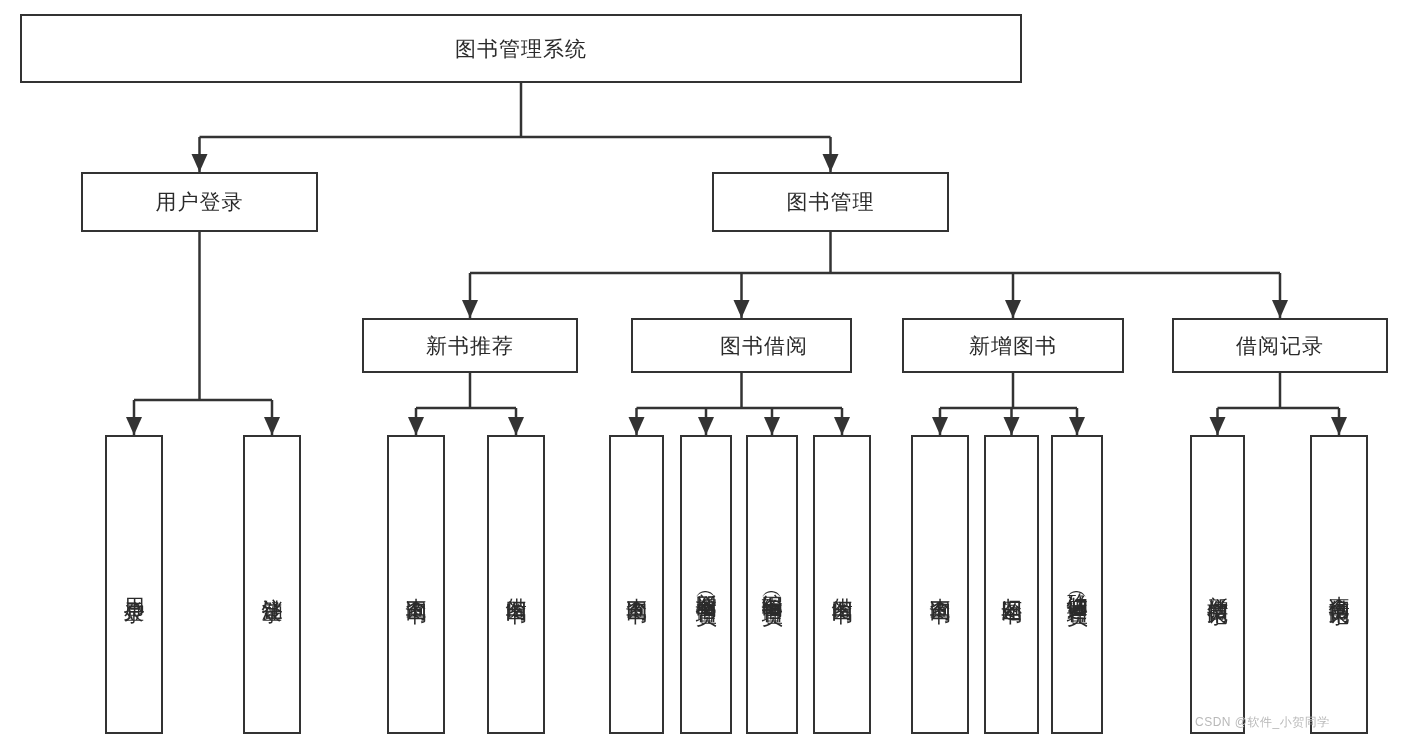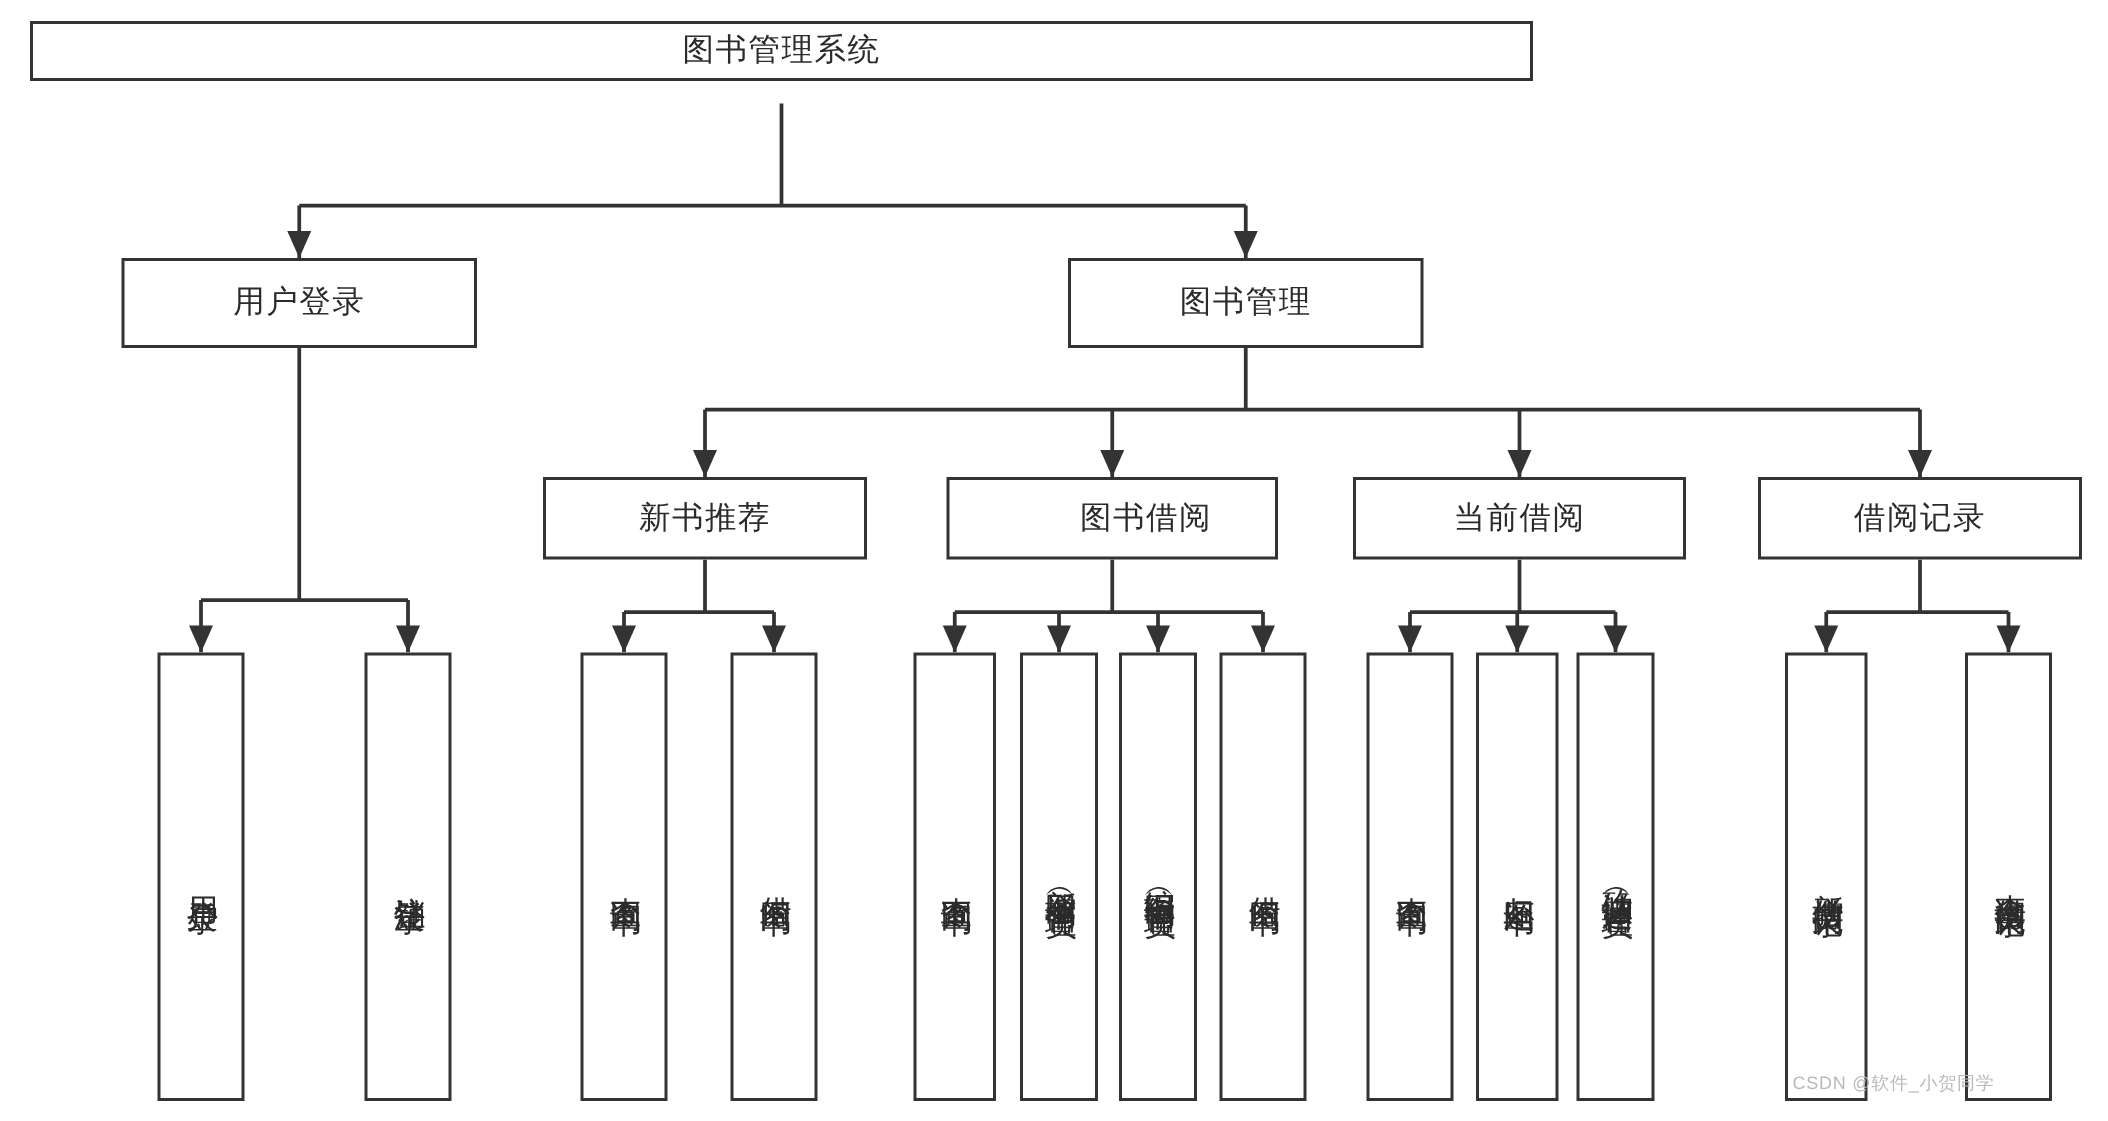--- a/index.html
+++ b/index.html
@@ -114,37 +114,37 @@
       <line x1="1077" y1="408" x2="1077" y2="435" stroke="#333333" stroke-width="2.5"></line>
       <polygon points="1069,417 1085,417 1077,435" fill="#333333"></polygon>
       <line x1="1280" y1="373" x2="1280" y2="408" stroke="#333333" stroke-width="2.5"></line>
       <line x1="1217.5" y1="408" x2="1339" y2="408" stroke="#333333" stroke-width="2.5"></line>
       <line x1="1217.5" y1="408" x2="1217.5" y2="435" stroke="#333333" stroke-width="2.5"></line>
       <polygon points="1209.5,417 1225.5,417 1217.5,435" fill="#333333"></polygon>
       <line x1="1339" y1="408" x2="1339" y2="435" stroke="#333333" stroke-width="2.5"></line>
       <polygon points="1331,417 1347,417 1339,435" fill="#333333"></polygon>
     </svg>
   <div id="nodes">
-      <div class="node horiz" style="left: 20px; top: 14px; width: 1002px; height: 40px;">
+      <div class="node horiz" style="left: 20px; top: 14px; width: 1002px; height: 69px;">
         <span class="label">图书管理系统</span>
       </div>
       <div class="node horiz" style="left: 81px; top: 172px; width: 237px; height: 60px;">
         <span class="label">用户登录</span>
       </div>
       <div class="node horiz" style="left: 712px; top: 172px; width: 237px; height: 60px;">
         <span class="label">图书管理</span>
       </div>
       <div class="node horiz" style="left: 362px; top: 318px; width: 216px; height: 55px;">
         <span class="label">新书推荐</span>
       </div>
       <div class="node horiz" style="left: 631px; top: 318px; width: 221px; height: 55px; padding-left: 45px;">
         <span class="label">图书借阅</span>
       </div>
       <div class="node horiz" style="left: 902px; top: 318px; width: 222px; height: 55px;">
-        <span class="label">当前借阅</span>
+        <span class="label">新增图书</span>
       </div>
       <div class="node horiz" style="left: 1172px; top: 318px; width: 216px; height: 55px;">
         <span class="label">借阅记录</span>
       </div>
       <div class="node vert" style="left: 105px; top: 435px; width: 58px; height: 299px;">
         <span class="label">用户登录</span>
       </div>
       <div class="node vert" style="left: 243px; top: 435px; width: 58px; height: 299px;">
         <span class="label">注销登录</span>
       </div>

